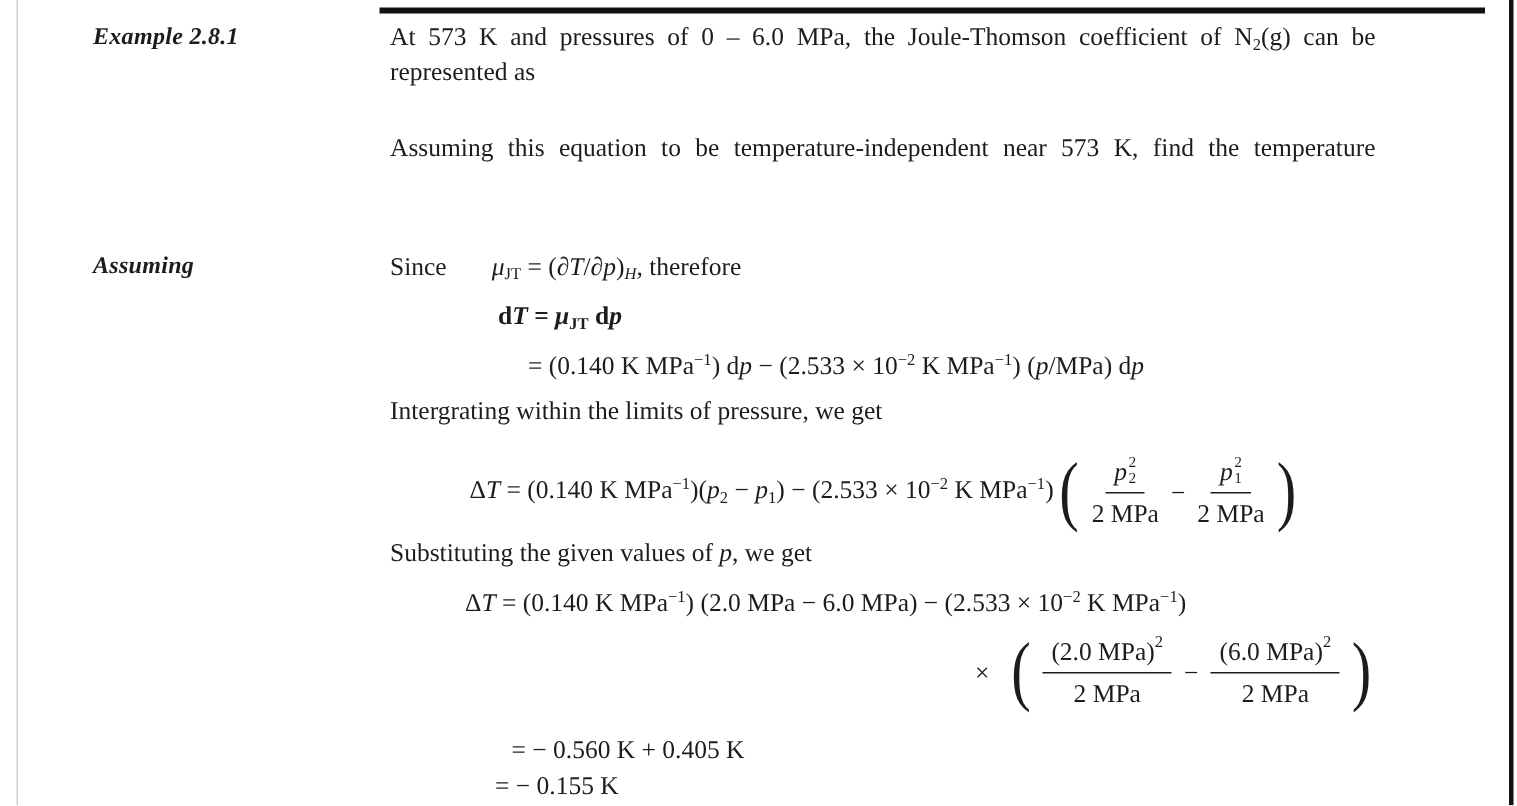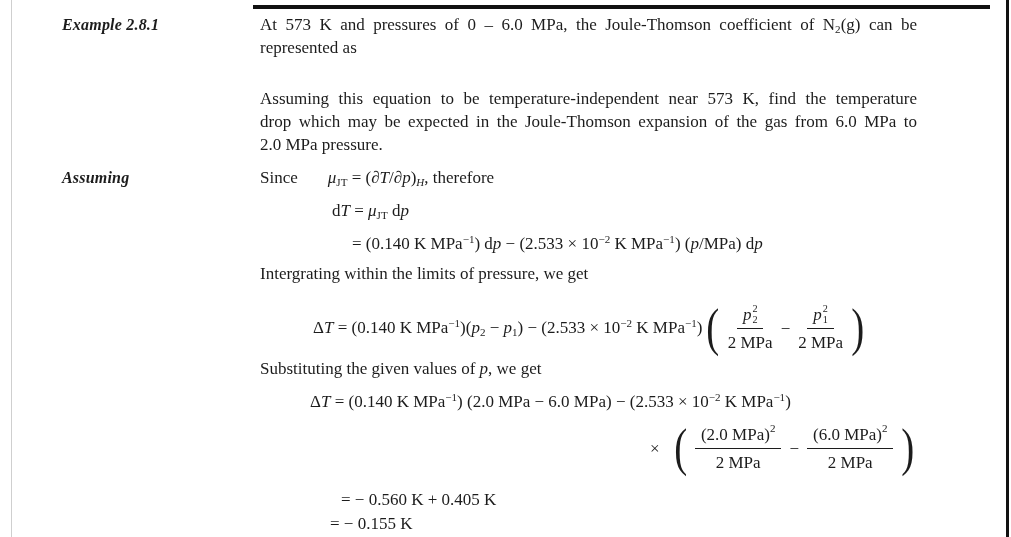--- a/index.html
+++ b/index.html
@@ -40,31 +40,29 @@
 
   <div class="line label" style="left:62px; top:13px;">Example 2.8.1</div>
 
   <div class="line justify" style="left:260px; top:13px;"><span class="seg-n">At 573 K and pressures of 0 – 6.0 MPa, the Joule-Thomson coefficient of N</span><span class="seg-sub">2</span><span class="seg-n">(g) can be</span></div>
 
   <div class="line" style="left:260px; top:36px;"><span class="seg-n">represented as</span></div>
 
 
   <div class="line justify" style="left:260px; top:87px;"><span class="seg-n">Assuming this equation to be temperature-independent near 573 K, find the temperature</span></div>
 
-  <div class="line justify" style="left:260px; top:110px;"><span class="seg-n">drop which may be expected in the Joule-Thomson expansion of the gas from 6.0 MPa to</span></div>
 
-  <div class="line" style="left:260px; top:133px;"><span class="seg-n">2.0 MPa pressure.</span></div>
 
   <div class="line label" style="left:62px; top:166px;">Assuming</div>
 
   <div class="line" style="left:260px; top:166px;text-align:center;">
     <span>Since</span><span class="since-gap"></span><span><span class="seg-i">μ</span><span class="seg-sub">JT</span><span class="seg-n"> = (∂</span><span class="seg-i">T</span><span class="seg-n">/∂</span><span class="seg-i">p</span><span class="seg-n">)</span><span class="seg-isub">H</span><span class="seg-n">, therefore</span></span>
   </div>
 
-  <div class="line" style="left:332px; top:199px;"><span class="seg-n">d</span><span class="seg-i">T</span><span class="seg-n"> = </span><span class="seg-i">μ</span><span class="seg-sub">JT</span><span class="seg-n"> d</span><span class="seg-i">p</span></div>
+  <div class="line" style="left:332px; top:199px;font-weight:bold;"><span class="seg-n">d</span><span class="seg-i">T</span><span class="seg-n"> = </span><span class="seg-i">μ</span><span class="seg-sub">JT</span><span class="seg-n"> d</span><span class="seg-i">p</span></div>
 
   <div class="line" style="left:352px; top:232px;"><span class="seg-n">= (0.140 K MPa</span><span class="seg-sup">−1</span><span class="seg-n">) d</span><span class="seg-i">p</span><span class="seg-n"> − (2.533 × 10</span><span class="seg-sup">−2</span><span class="seg-n"> K MPa</span><span class="seg-sup">−1</span><span class="seg-n">) (</span><span class="seg-i">p</span><span class="seg-n">/MPa) d</span><span class="seg-i">p</span></div>
 
   <div class="line" style="left:260px; top:262px;"><span class="seg-n">Intergrating within the limits of pressure, we get</span></div>
 
   <div class="line mathline" style="left:313px; top:299px; height:58px;">
     <span><span class="seg-n">Δ</span><span class="seg-i">T</span><span class="seg-n"> = (0.140 K MPa</span><span class="seg-sup">−1</span><span class="seg-n">)(</span><span class="seg-i">p</span><span class="seg-sub">2</span><span class="seg-n"> − </span><span class="seg-i">p</span><span class="seg-sub">1</span><span class="seg-n">) − (2.533 × 10</span><span class="seg-sup">−2</span><span class="seg-n"> K MPa</span><span class="seg-sup">−1</span><span class="seg-n">)</span></span>
     <span class="bigparen">(</span>
     <span class="frac">
       <span class="num">

